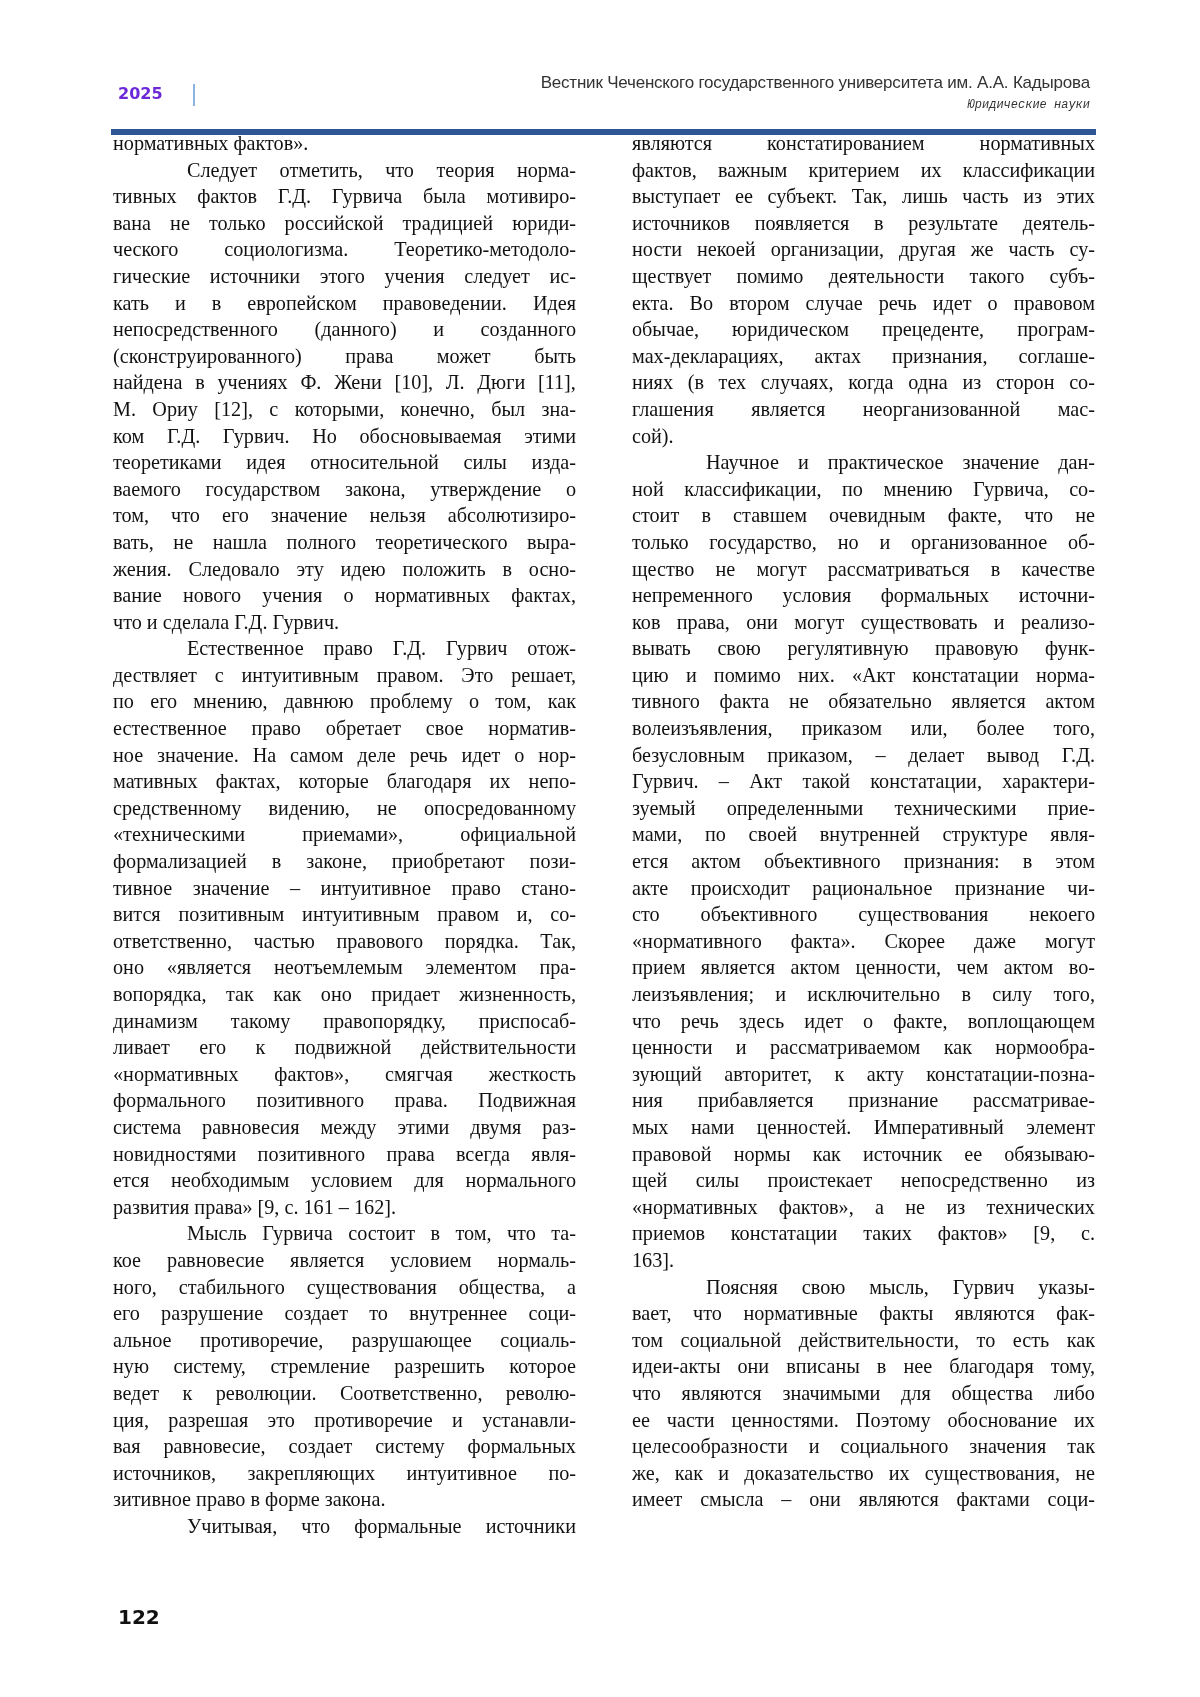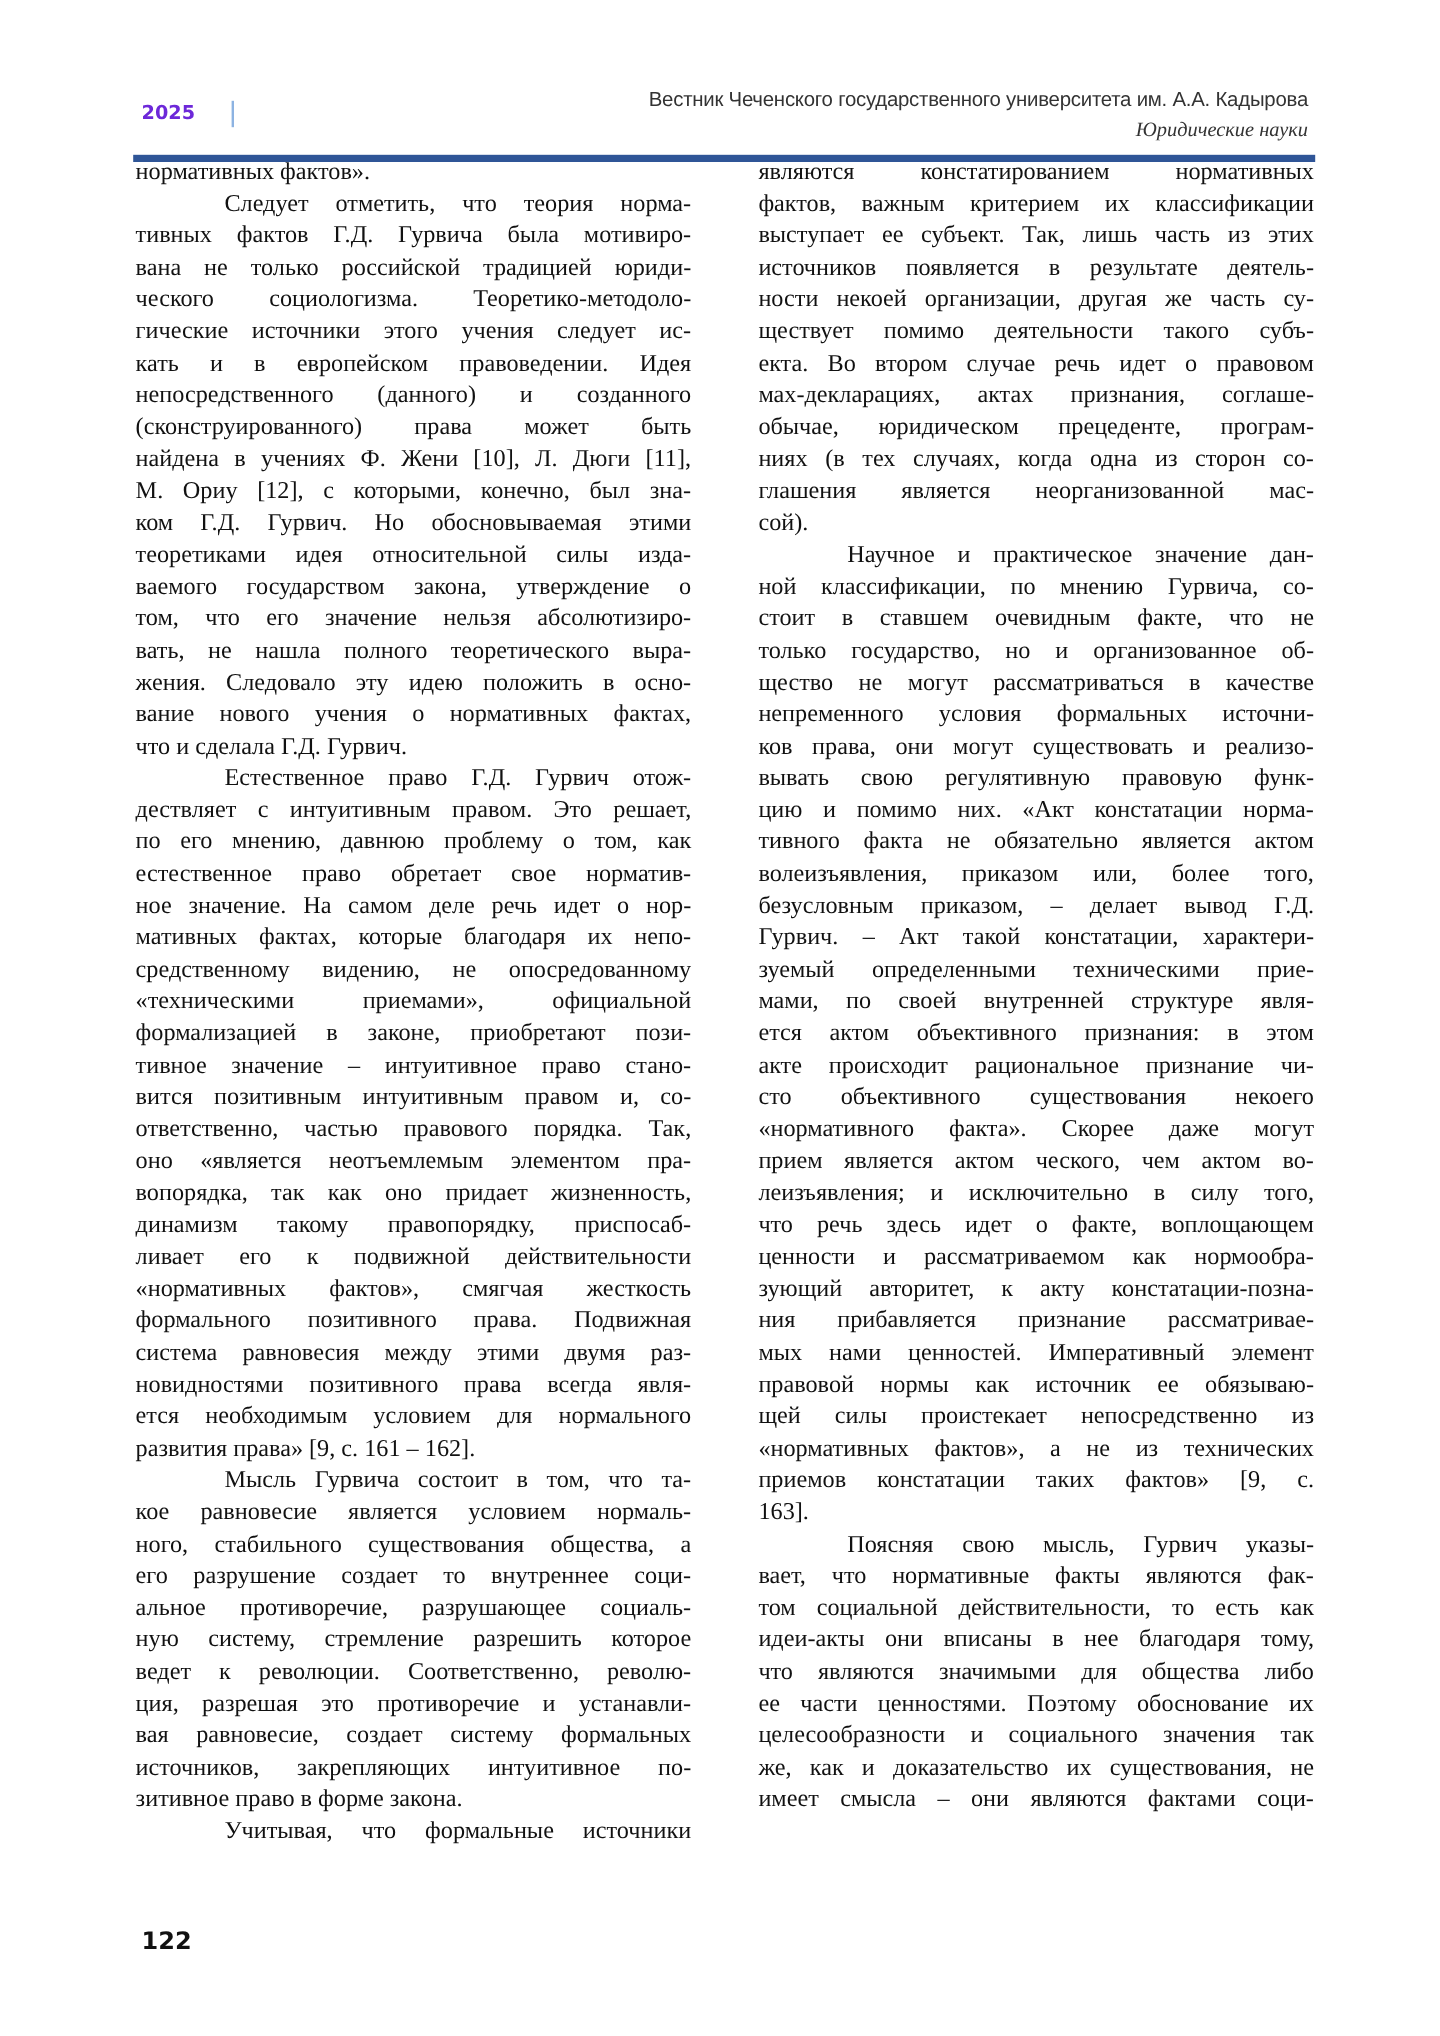--- a/index.html
+++ b/index.html
@@ -11,21 +11,21 @@
   .header-sep {
     position: absolute; left: 193px; top: 84px; width: 2px; height: 22px; background: #8db3e2;
   }
   .header-journal {
     position: absolute; right: 110px; top: 73px;
     font-family: "Liberation Sans", sans-serif; font-size: 17px; color: #333; text-align: center;
     letter-spacing: -0.2px;
   }
   .header-section {
     position: absolute; right: 110px; top: 98px;
-    font-family: Liberation Serif, serif; font-style: italic; font-size: 17px; color: #333; text-align: right;
+    font-family: Liberation Mono, monospace; font-style: italic; font-size: 12px; color: #333; text-align: right;
   }
   .header-rule {
     position: absolute; left: 111px; top: 129px; width: 985px; height: 6px; background: #2f5597;
   }
   .col {
     position: absolute; top: 130px; width: 463px;
     font-family: "Liberation Serif", serif; font-size: 20.2px; line-height: 26.6px; color: #111;
   }
   .col-left { left: 113px; }
   .col-right { left: 632px; }
@@ -469,30 +469,30 @@
       <span>екта.</span>
       <span>Во</span>
       <span>втором</span>
       <span>случае</span>
       <span>речь</span>
       <span>идет</span>
       <span>о</span>
       <span>правовом</span>
     </span>
     <span class="line line-fill">
+      <span>обычае,</span>
+      <span>юридическом</span>
+      <span>прецеденте,</span>
+      <span>програм-</span>
+    </span>
+    <span class="line line-fill">
       <span>мах-декларациях,</span>
       <span>актах</span>
       <span>признания,</span>
       <span>соглаше-</span>
-    </span>
-    <span class="line line-fill">
-      <span>обычае,</span>
-      <span>юридическом</span>
-      <span>прецеденте,</span>
-      <span>програм-</span>
     </span>
     <span class="line line-fill">
       <span>ниях</span>
       <span>(в</span>
       <span>тех</span>
       <span>случаях,</span>
       <span>когда</span>
       <span>одна</span>
       <span>из</span>
       <span>сторон</span>
@@ -646,21 +646,21 @@
       <span>«нормативного</span>
       <span>факта».</span>
       <span>Скорее</span>
       <span>даже</span>
       <span>могут</span>
     </span>
     <span class="line line-fill">
       <span>прием</span>
       <span>является</span>
       <span>актом</span>
-      <span>ческого,</span>
+      <span>ценности,</span>
       <span>чем</span>
       <span>актом</span>
       <span>во-</span>
     </span>
     <span class="line line-fill">
       <span>леизъявления;</span>
       <span>и</span>
       <span>исключительно</span>
       <span>в</span>
       <span>силу</span>

